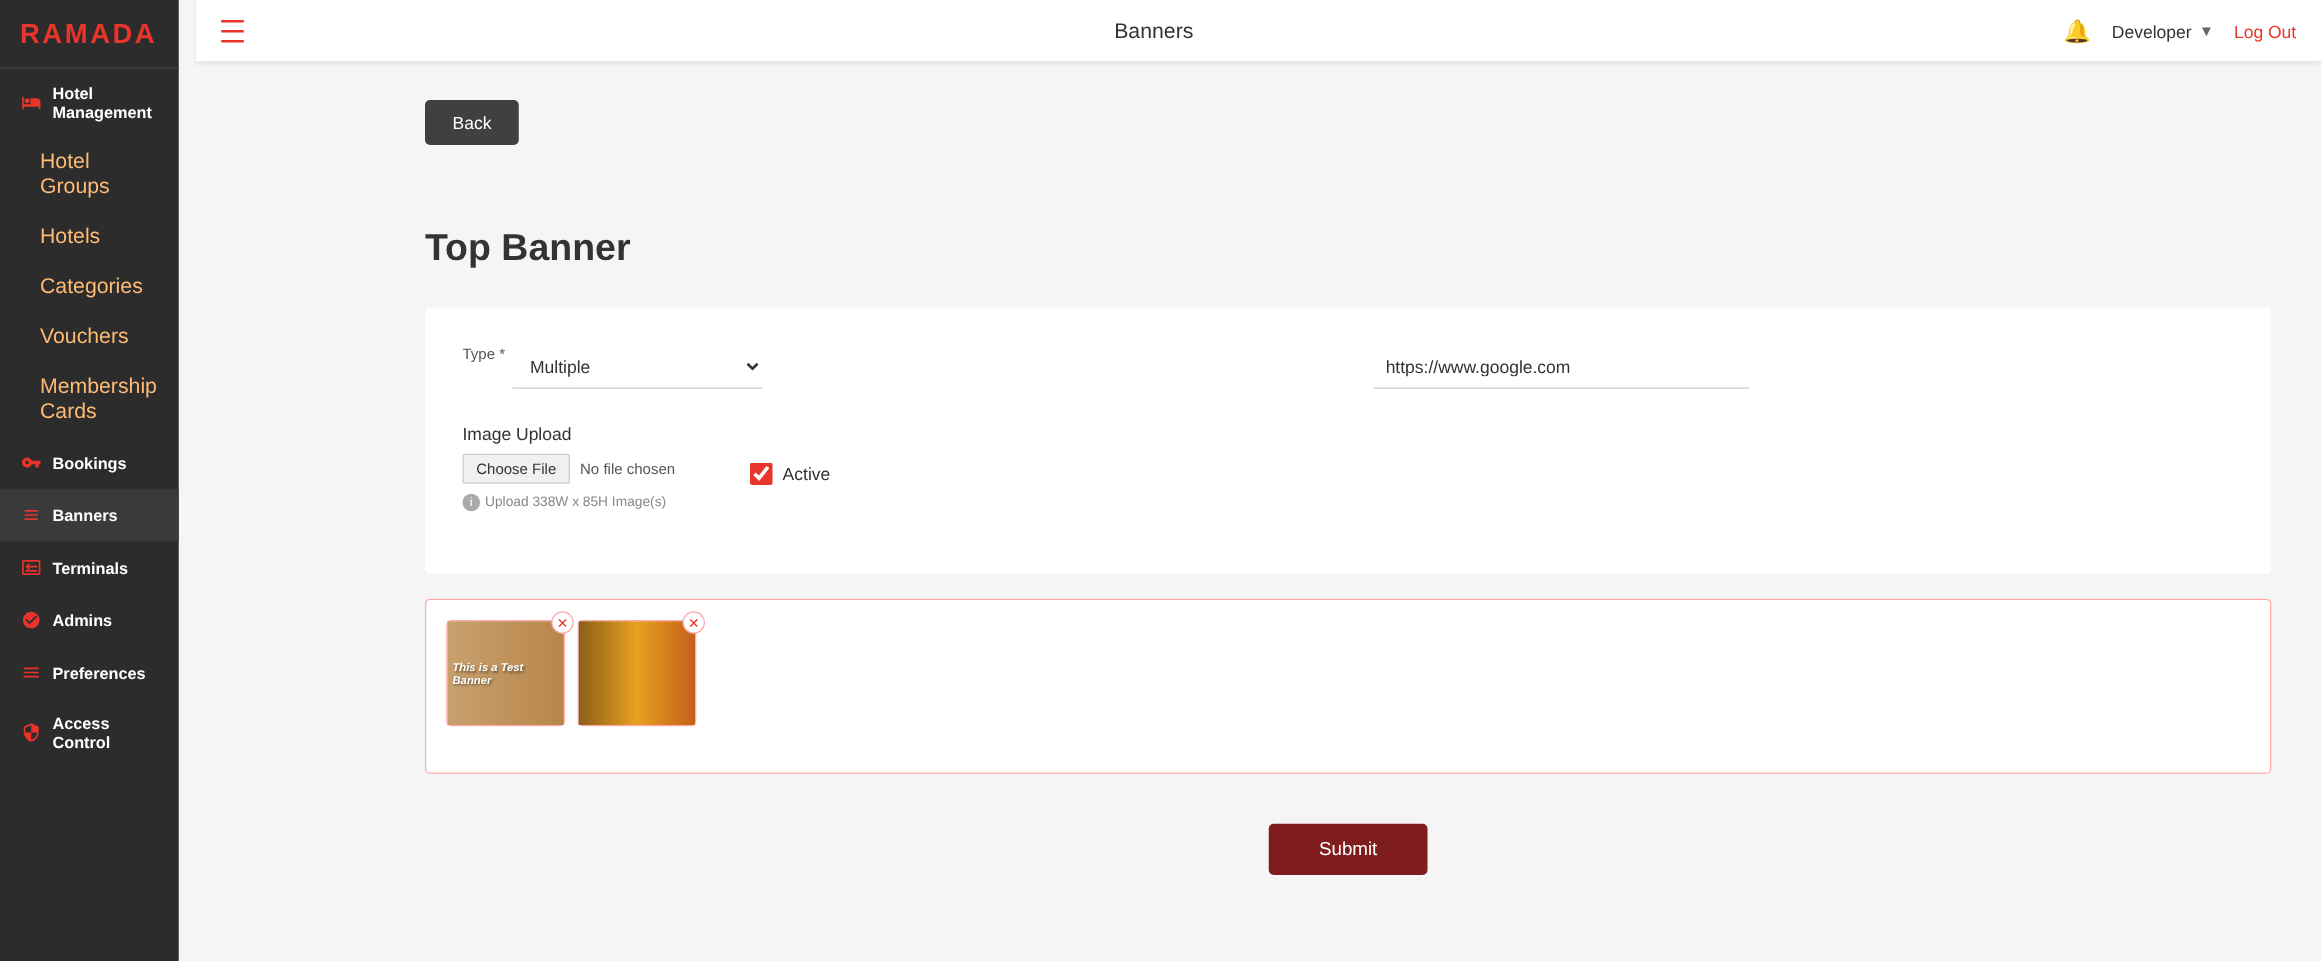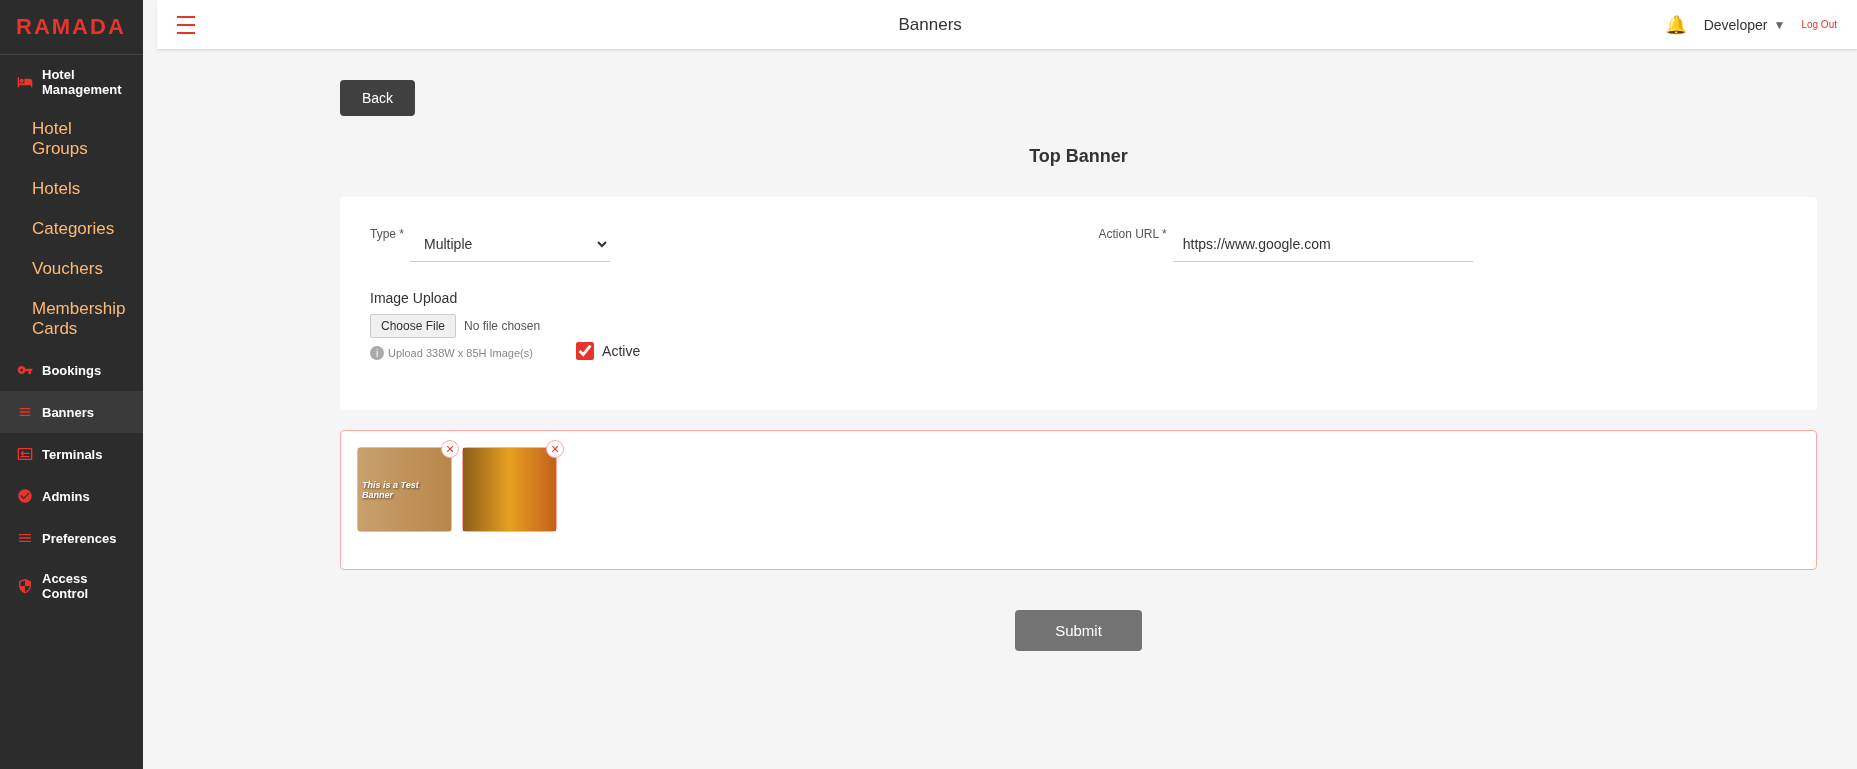--- a/index.html
+++ b/index.html
@@ -82,21 +82,21 @@
       padding: 0 20px;
       border-bottom: 1px solid #e0e0e0;
       z-index: 10;
       box-shadow: 0 1px 3px rgba(0,0,0,0.08);
     }
     .topbar-left { display: flex; align-items: center; gap: 12px; }
     .topbar-title { font-size: 17px; font-weight: 500; color: #333; }
     .topbar-right { display: flex; align-items: center; gap: 16px; }
     .topbar-bell { font-size: 18px; color: #333; cursor: pointer; }
     .topbar-user { display: flex; align-items: center; gap: 6px; color: #333; font-size: 14px; cursor: pointer; }
-    .topbar-logout { color: #e8342a; font-size: 10px; cursor: pointer; }
+    .topbar-logout { color: #e8342a; font-size: 14px; cursor: pointer; }
 
     
     .main-content {
       margin-left: 157px;
       margin-top: 50px;
       flex: 1;
       padding: 30px 40px;
       overflow-y: auto;
       background: #f5f5f5;
     }
@@ -107,25 +107,25 @@
       border: none;
       padding: 10px 22px;
       font-size: 14px;
       border-radius: 4px;
       cursor: pointer;
       margin-bottom: 30px;
       font-weight: 500;
     }
 
     .section-title {
-      font-size: 18px;
+      font-size: 30px;
       font-weight: 600;
       color: #333;
       margin-bottom: 30px;
-      text-align: center;
+      margin-top: 36px;
     }
 
     .form-area {
       background: #fff;
       border-radius: 4px;
       padding: 30px;
       margin-bottom: 20px;
     }
 
     .form-row {
@@ -164,22 +164,22 @@
       border-bottom: 1px solid #ccc;
       background: transparent;
       font-size: 14px;
       color: #333;
       outline: none;
       width: 300px;
     }
 
     .upload-section {
       display: flex;
-      align-items: flex-end;
-      gap: 36px;
+      align-items: center;
+      gap: 60px;
       margin-bottom: 20px;
     }
 
     .upload-left { display: flex; flex-direction: column; gap: 8px; }
     .upload-label { font-size: 14px; color: #333; font-weight: 500; }
     .file-input-row { display: flex; align-items: center; gap: 8px; }
     .choose-file-btn {
       background: #f0f0f0;
       border: 1px solid #ccc;
       padding: 4px 10px;
@@ -267,21 +267,21 @@
     }
 
     
     .submit-area {
       display: flex;
       justify-content: center;
       padding: 20px 0 10px;
     }
 
     .submit-btn {
-      background: #737373;
+      background: #7f1d1d;
       color: #fff;
       border: none;
       padding: 12px 40px;
       font-size: 15px;
       border-radius: 4px;
       cursor: pointer;
       font-weight: 500;
     }
 
     .hamburger-line {
@@ -425,21 +425,20 @@
   <div class="form-area">
     <div class="form-row">
       <div class="form-field">
         <label class="form-label">Type *</label>
         <select class="form-select">
           <option>Multiple</option>
           <option>Single</option>
         </select>
       </div>
       <div class="form-field">
-        <label class="form-label">Action URL *</label>
         <input class="form-input" type="text" value="https://www.google.com" style="">
       </div>
     </div>
 
     <div class="upload-section">
       <div class="upload-left">
         <div class="upload-label">Image Upload</div>
         <div class="file-input-row">
           <button class="choose-file-btn">Choose File</button>
           <span class="no-file-text">No file chosen</span>

